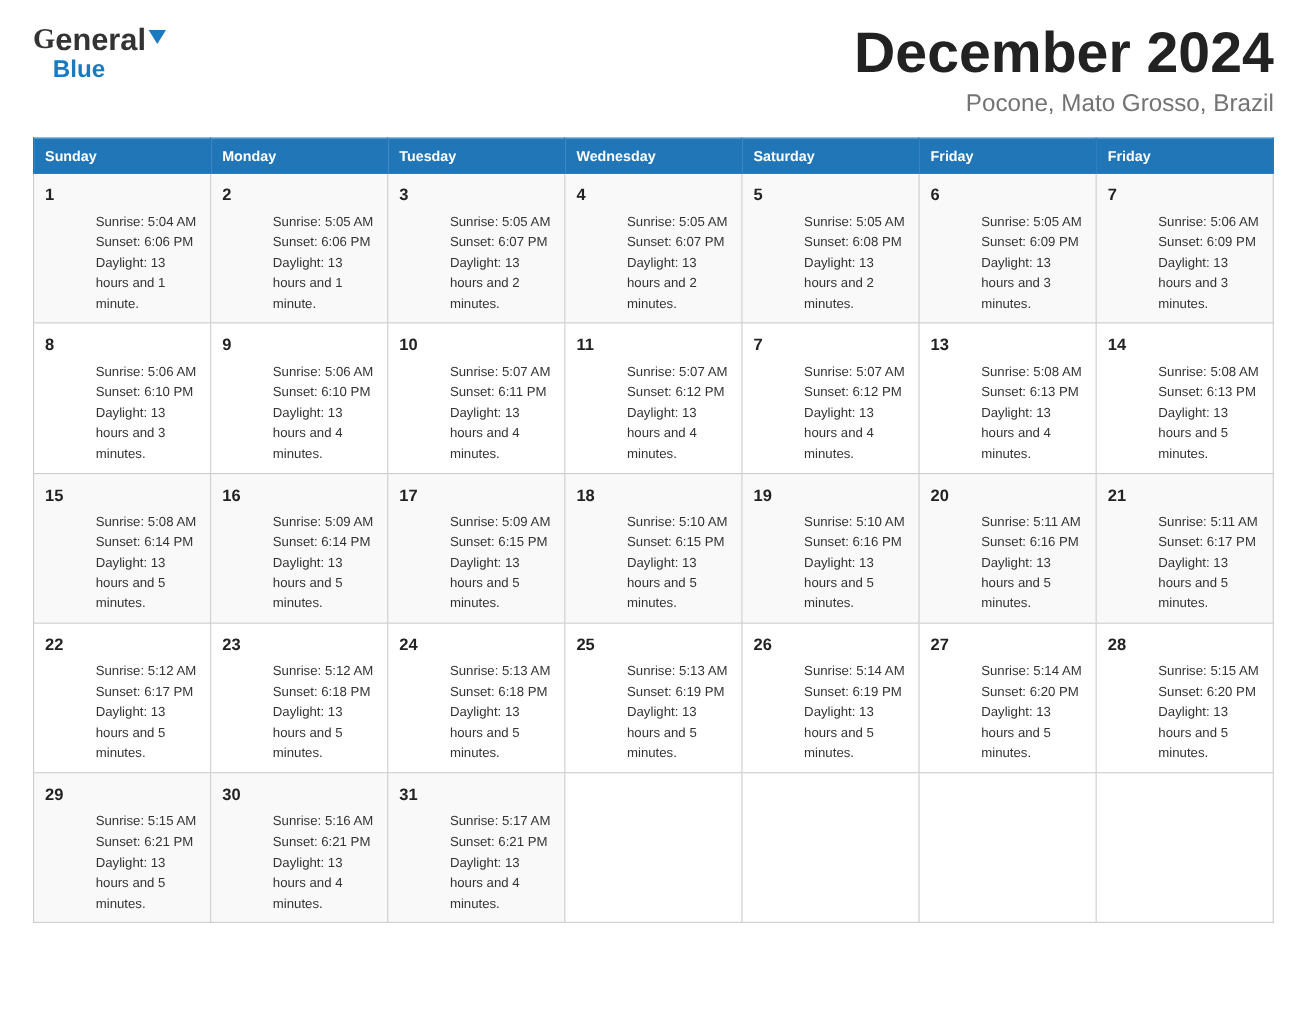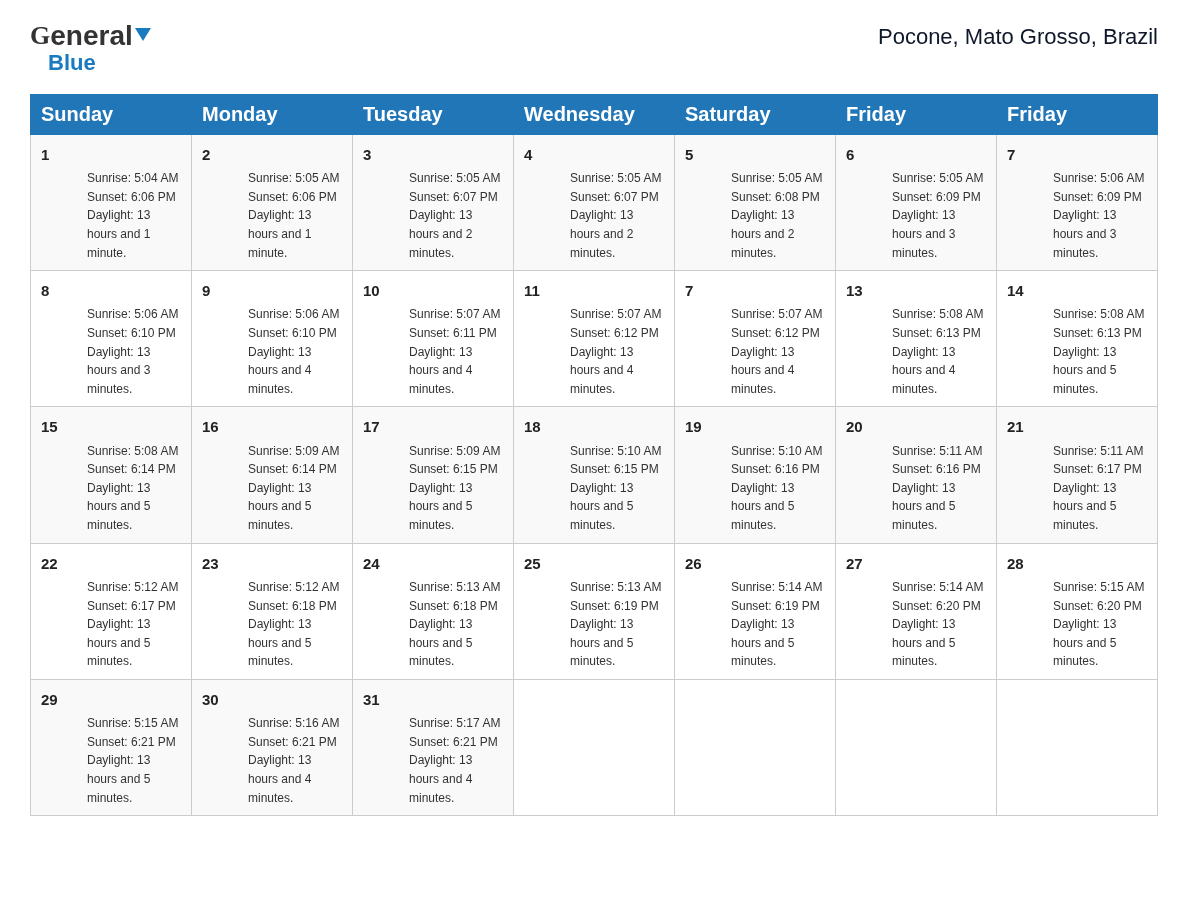--- a/index.html
+++ b/index.html
@@ -24,32 +24,32 @@
       text-align: right;
     }
     .month-title {
       font-size: 52px;
       font-weight: bold;
       color: #222;
       line-height: 1.1;
     }
     .location-title {
       font-size: 22px;
-      color: #0f172a;
+      color: #737373;
       margin-top: 4px;
     }
     .calendar-table {
       width: 100%;
       border-collapse: collapse;
       table-layout: fixed;
     }
     .calendar-table thead tr th {
       background-color: #2176b8;
       color: #fff;
-      font-size: 20px;
+      font-size: 13px;
       font-weight: bold;
       padding: 8px 10px;
       text-align: left;
       border: 1px solid #2176b8;
     }
     .calendar-table tbody tr td {
       vertical-align: top;
       padding: 8px 10px;
       border: 1px solid #ccc;
       font-size: 12.5px;
@@ -90,20 +90,21 @@
         <svg width="16" height="13" viewBox="0 0 16 13">
           <polygon points="0,0 16,0 8,13" fill="#1a7abf"></polygon>
         </svg>
       </span>
     </div>
     <div style="display:flex;align-items:center;margin-top:-2px;margin-left:18px;">
       <span style="font-size:22px;font-weight:bold;color:#1a7abf;font-family:Arial,sans-serif;">Blue</span>
     </div>
   </div>
   <div class="title-area">
+    <div class="month-title">December 2024</div>
     <div class="location-title">Pocone, Mato Grosso, Brazil</div>
   </div>
 </div>
 
 <table class="calendar-table">
   <thead>
     <tr>
     <th>Sunday</th>
         <th>Monday</th>
         <th>Tuesday</th>

